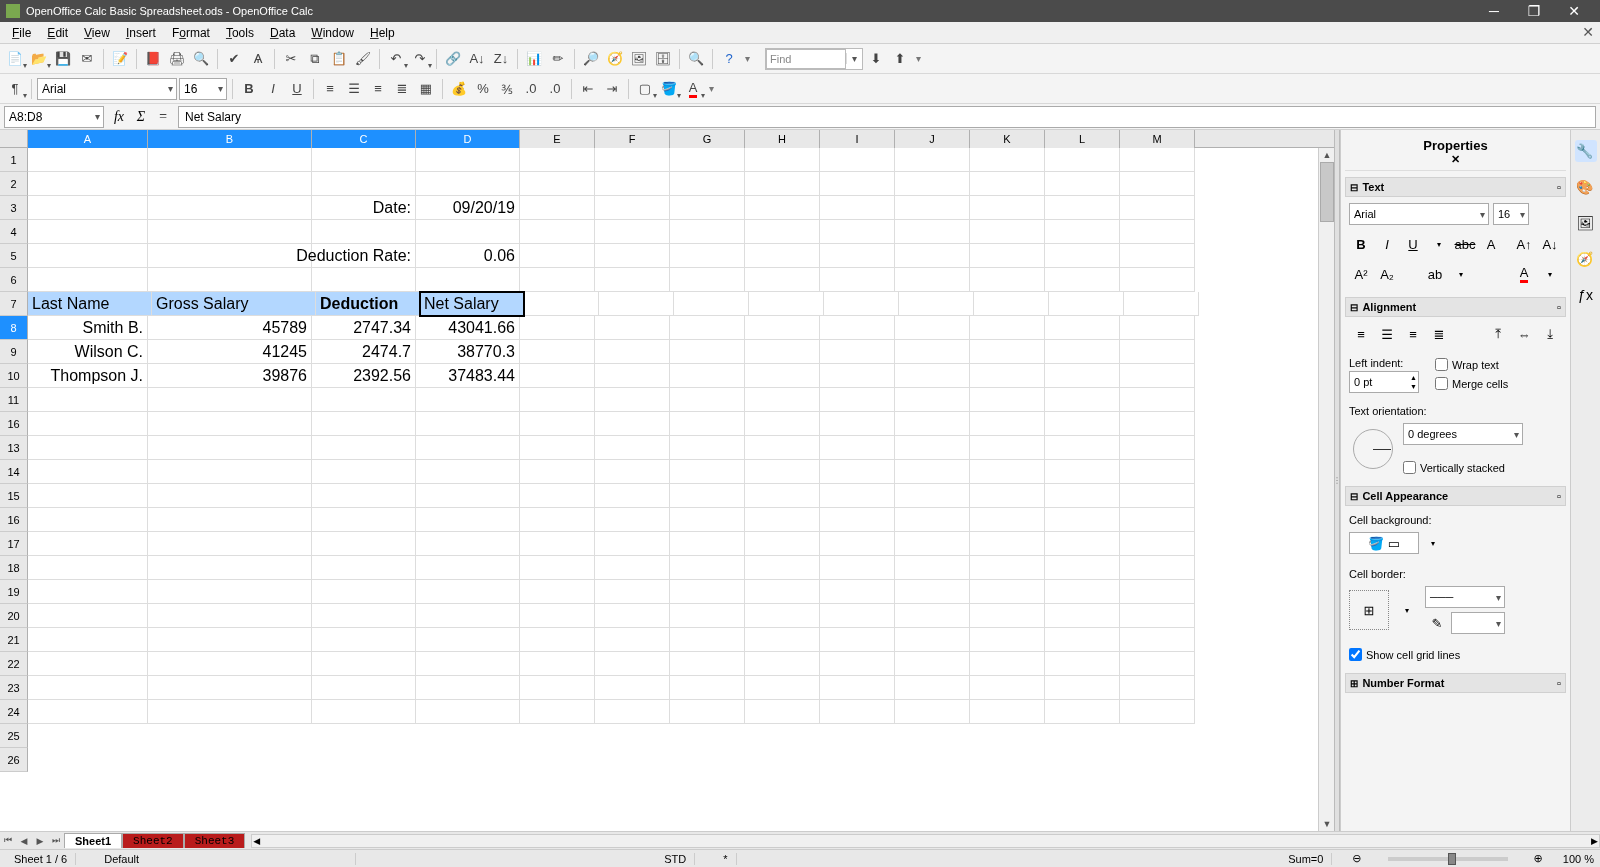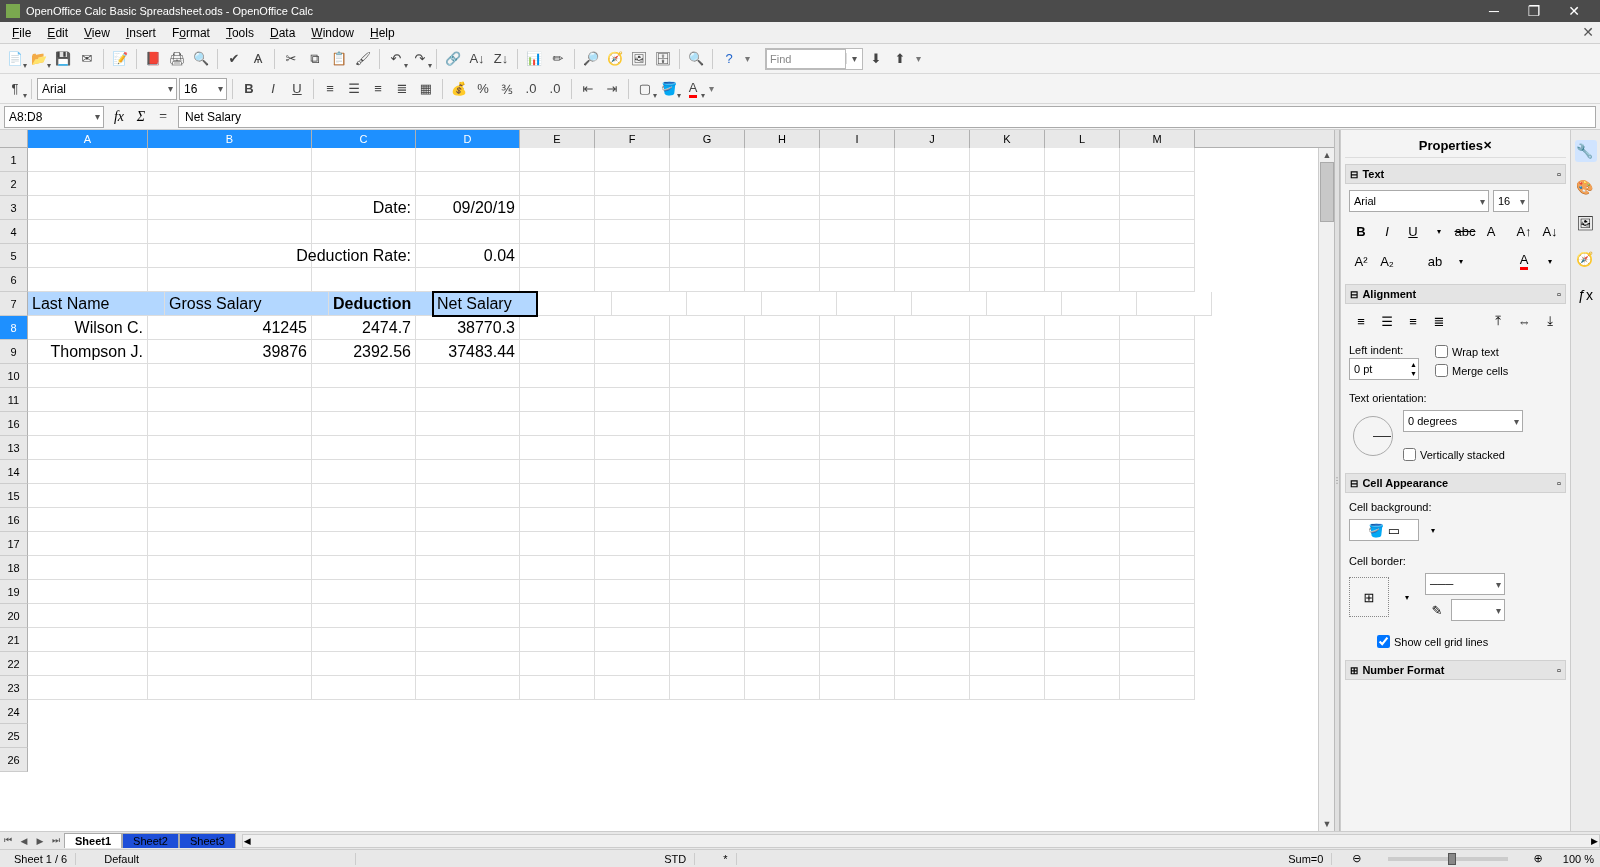--- a/index.html
+++ b/index.html
@@ -49,21 +49,21 @@
 .cell-row { display:flex; height:24px;}
 .cell { height:24px; border-right:1px solid #ddd; border-bottom:1px solid #ddd; padding:0 4px; font-size:16px; display:flex; align-items:center; white-space:nowrap; overflow:visible;}
 .cell.ra { justify-content:flex-end;}
 .cell.sel-header { background:#b3d7ff;}
 .cell.active { outline:2px solid #000; outline-offset:-1px; z-index:5; position:relative;}
 .vscroll { position:absolute; right:0; top:18px; bottom:0; width:16px; background:#f0f0f0; border-left:1px solid #ccc;}
 .vscroll .thumb { position:absolute; top:14px; width:14px; left:1px; height:60px; background:#c8c8c8; border:1px solid #aaa;}
 .vscroll .arr { position:absolute; width:14px; height:14px; left:1px; display:flex; align-items:center; justify-content:center; font-size:9px; color:#555;}
 
 .sidebar { width:230px; background:#f4f4f4; border-left:1px solid #ccc; padding:4px; font-size:11px; overflow-y:auto;}
-.panel-title { font-weight:bold; font-size:13px; padding:4px 2px; border-bottom:1px solid #ddd; display:flex; align-items:center; justify-content:center;}
+.panel-title { font-weight:bold; font-size:13px; padding:4px 2px; border-bottom:1px solid #ddd; display:flex; align-items:center; justify-content:flex-end;flex-direction:column;}
 .section-h { background:#e4e4e4; padding:3px 4px; margin-top:6px; font-weight:bold; display:flex; align-items:center; gap:4px; border:1px solid #d0d0d0;}
 .section-h .collapse { font-size:10px;}
 .section-body { padding:6px 4px; display:flex; flex-wrap:wrap; gap:4px; align-items:center;}
 .sb-combo { border:1px solid #aaa; background:#fff; height:22px; padding:0 18px 0 4px; font-size:11px; position:relative; display:flex; align-items:center;}
 .sb-combo .arrow{ position:absolute; right:3px; font-size:10px; color:#555;}
 .sb-btn { width:24px; height:22px; border:1px solid transparent; display:inline-flex; align-items:center; justify-content:center; font-size:13px;}
 .sb-label { font-size:11px; padding:2px 0;}
 .checkbox { display:flex; align-items:center; gap:4px; font-size:11px;}
 .checkbox input{ width:13px; height:13px;}
 .spin-box { border:1px solid #aaa; background:#fff; height:22px; width:70px; display:flex; align-items:center; padding:0 16px 0 4px; position:relative; font-size:11px;}
@@ -71,21 +71,21 @@
 .orient-dial { width:40px; height:40px; border:1px solid #aaa; border-radius:50%; position:relative; margin:4px;}
 .orient-dial::after{content:""; position:absolute; left:50%; top:50%; width:18px; height:1px; background:#333;}
 
 .side-icons { width:30px; background:#ececec; border-left:1px solid #ccc; display:flex; flex-direction:column; align-items:center; padding-top:10px; gap:14px;}
 .side-icon { width:22px; height:22px; border-radius:3px; display:flex; align-items:center; justify-content:center; font-size:14px;}
 
 .tabs-bar { height:18px; background:#e8e8e8; border-top:1px solid #ccc; display:flex; align-items:center; font-size:11px;}
 .tab-nav { width:16px; text-align:center; font-size:9px; color:#555;}
 .sheet-tab { padding:1px 10px; border:1px solid #aaa; background:#fff; border-bottom:none; margin-top:-1px;}
 .sheet-tab.active { font-weight:bold; background:#fff;}
-.sheet-tab.inactive { background:#1d4ed8;}
+.sheet-tab.inactive { background:#b91c1c;font-family:Liberation Mono, monospace;}
 .hscroll-track { flex:1; margin-left:6px; height:14px; background:#f0f0f0; border:1px solid #ccc; position:relative;}
 
 .status-bar { height:18px; background:#e8e8e8; border-top:1px solid #ccc; display:flex; align-items:center; font-size:11px; padding:0 6px; gap:20px;}
 .status-bar .seg { padding:0 8px; border-right:1px solid #ccc;}
 .status-bar .flex { flex:1;}
 .zoom-slider { width:120px; height:4px; background:#ccc; position:relative; margin:0 6px;}
 .zoom-slider .knob{ position:absolute; left:50%; top:-4px; width:8px; height:12px; background:#888; border:1px solid #555;}
 </style>
 </head>
 <body>
@@ -323,51 +323,66 @@
           <div class="cell" style="width: 75px;"></div>
           <div class="cell" style="width: 75px;"></div>
           <div class="cell" style="width: 75px;"></div>
           <div class="cell" style="width: 75px;"></div>
           <div class="cell" style="width: 75px;"></div>
         </div>
         <div class="cell-row">
           <div class="cell" style="width: 120px;"></div>
           <div class="cell" style="width: 164px;"></div>
           <div class="cell ra" style="width: 104px; overflow: visible; white-space: nowrap; position: relative; z-index: 2;">Deduction Rate:</div>
-          <div class="cell ra" style="width: 104px;">0.04</div>
-          <div class="cell" style="width: 75px;"></div>
-          <div class="cell" style="width: 75px;"></div>
-          <div class="cell" style="width: 75px;"></div>
-          <div class="cell" style="width: 75px;"></div>
-          <div class="cell" style="width: 75px;"></div>
-          <div class="cell" style="width: 75px;"></div>
-          <div class="cell" style="width: 75px;"></div>
-          <div class="cell" style="width: 75px;"></div>
-          <div class="cell" style="width: 75px;"></div>
-        </div>
-        <div class="cell-row">
-          <div class="cell" style="width: 120px;"></div>
-          <div class="cell" style="width: 164px;"></div>
-          <div class="cell" style="width: 104px;"></div>
-          <div class="cell" style="width: 104px;"></div>
-          <div class="cell" style="width: 75px;"></div>
-          <div class="cell" style="width: 75px;"></div>
-          <div class="cell" style="width: 75px;"></div>
-          <div class="cell" style="width: 75px;"></div>
-          <div class="cell" style="width: 75px;"></div>
-          <div class="cell" style="width: 75px;"></div>
-          <div class="cell" style="width: 75px;"></div>
-          <div class="cell" style="width: 75px;"></div>
-          <div class="cell" style="width: 75px;"></div>
-        </div>
-        <div class="cell-row">
-          <div class="cell sel-header" style="width: 137px;">Last Name</div>
+          <div class="cell ra" style="width: 104px;">0.06</div>
+          <div class="cell" style="width: 75px;"></div>
+          <div class="cell" style="width: 75px;"></div>
+          <div class="cell" style="width: 75px;"></div>
+          <div class="cell" style="width: 75px;"></div>
+          <div class="cell" style="width: 75px;"></div>
+          <div class="cell" style="width: 75px;"></div>
+          <div class="cell" style="width: 75px;"></div>
+          <div class="cell" style="width: 75px;"></div>
+          <div class="cell" style="width: 75px;"></div>
+        </div>
+        <div class="cell-row">
+          <div class="cell" style="width: 120px;"></div>
+          <div class="cell" style="width: 164px;"></div>
+          <div class="cell" style="width: 104px;"></div>
+          <div class="cell" style="width: 104px;"></div>
+          <div class="cell" style="width: 75px;"></div>
+          <div class="cell" style="width: 75px;"></div>
+          <div class="cell" style="width: 75px;"></div>
+          <div class="cell" style="width: 75px;"></div>
+          <div class="cell" style="width: 75px;"></div>
+          <div class="cell" style="width: 75px;"></div>
+          <div class="cell" style="width: 75px;"></div>
+          <div class="cell" style="width: 75px;"></div>
+          <div class="cell" style="width: 75px;"></div>
+        </div>
+        <div class="cell-row">
+          <div class="cell sel-header" style="width: 124px;">Last Name</div>
           <div class="cell sel-header" style="width: 164px;">Gross Salary</div>
           <div class="cell sel-header" style="width: 104px; font-weight: bold;">Deduction</div>
           <div class="cell sel-header active" style="width: 104px;">Net Salary</div>
+          <div class="cell" style="width: 75px;"></div>
+          <div class="cell" style="width: 75px;"></div>
+          <div class="cell" style="width: 75px;"></div>
+          <div class="cell" style="width: 75px;"></div>
+          <div class="cell" style="width: 75px;"></div>
+          <div class="cell" style="width: 75px;"></div>
+          <div class="cell" style="width: 75px;"></div>
+          <div class="cell" style="width: 75px;"></div>
+          <div class="cell" style="width: 75px;"></div>
+        </div>
+        <div class="cell-row">
+          <div class="cell ra" style="width: 120px;">Smith B.</div>
+          <div class="cell ra" style="width: 164px;">45789</div>
+          <div class="cell ra" style="width: 104px;">2747.34</div>
+          <div class="cell ra" style="width: 104px;">43041.66</div>
           <div class="cell" style="width: 75px;"></div>
           <div class="cell" style="width: 75px;"></div>
           <div class="cell" style="width: 75px;"></div>
           <div class="cell" style="width: 75px;"></div>
           <div class="cell" style="width: 75px;"></div>
           <div class="cell" style="width: 75px;"></div>
           <div class="cell" style="width: 75px;"></div>
           <div class="cell" style="width: 75px;"></div>
           <div class="cell" style="width: 75px;"></div>
         </div>
@@ -756,21 +771,21 @@
               <span class="arrow">▾</span>
             </div>
           <div style="display:flex; gap:2px;">
             <div class="sb-btn">✎</div>
             <div class="sb-combo" style="width:54px;">
                 <span class="arrow">▾</span>
               </div>
           </div>
         </div>
       </div>
-      <label class="checkbox" style="margin-top:10px;margin-left:28px;">
+      <label class="checkbox" style="margin-top:10px;">
           <input type="checkbox" checked="" style="">
           <span>Show cell grid lines</span>
         </label>
     </div>
 
     <div class="section-h">
         <span class="collapse">⊞</span>
         <span>Number Format</span>
         <span style="flex:1"></span>
         <span>▫</span>

